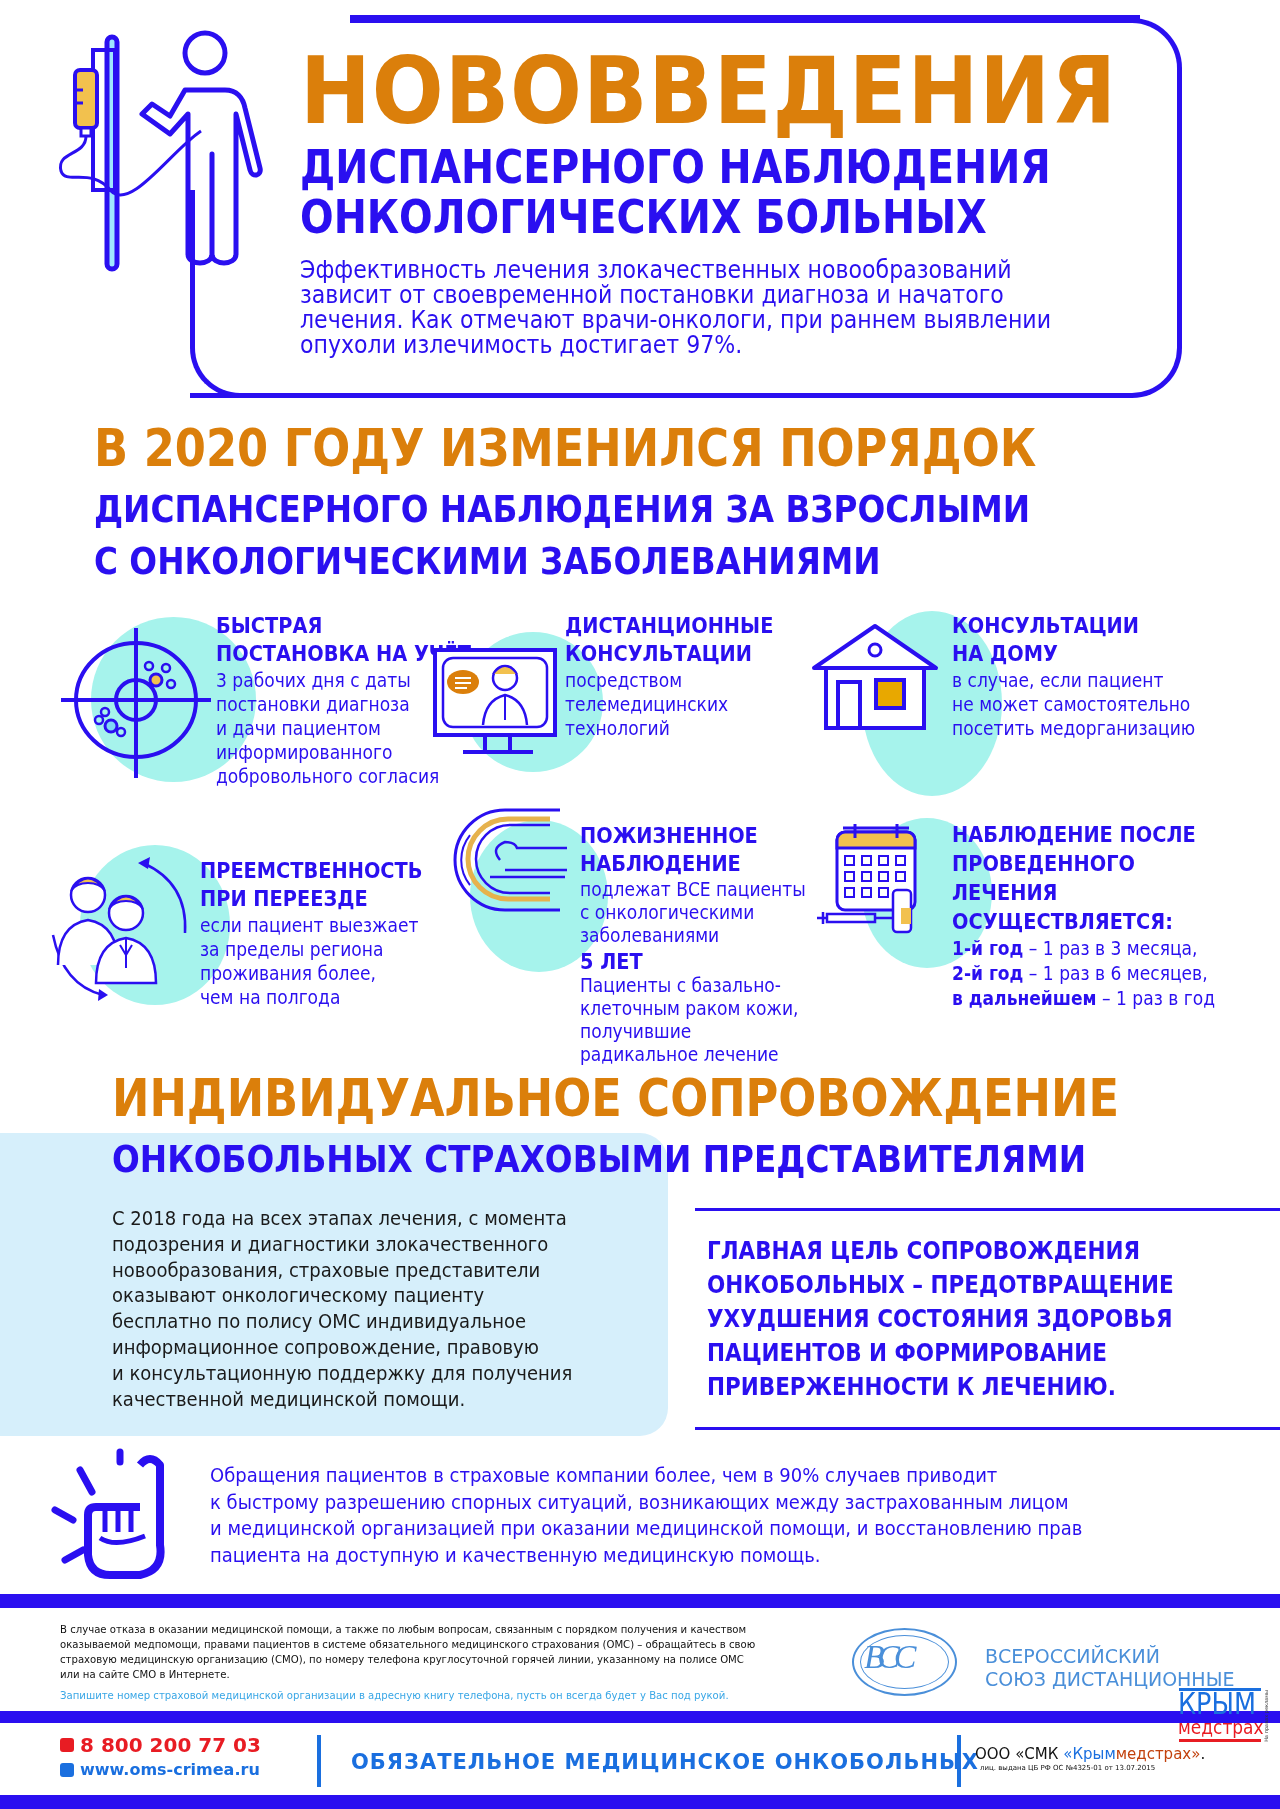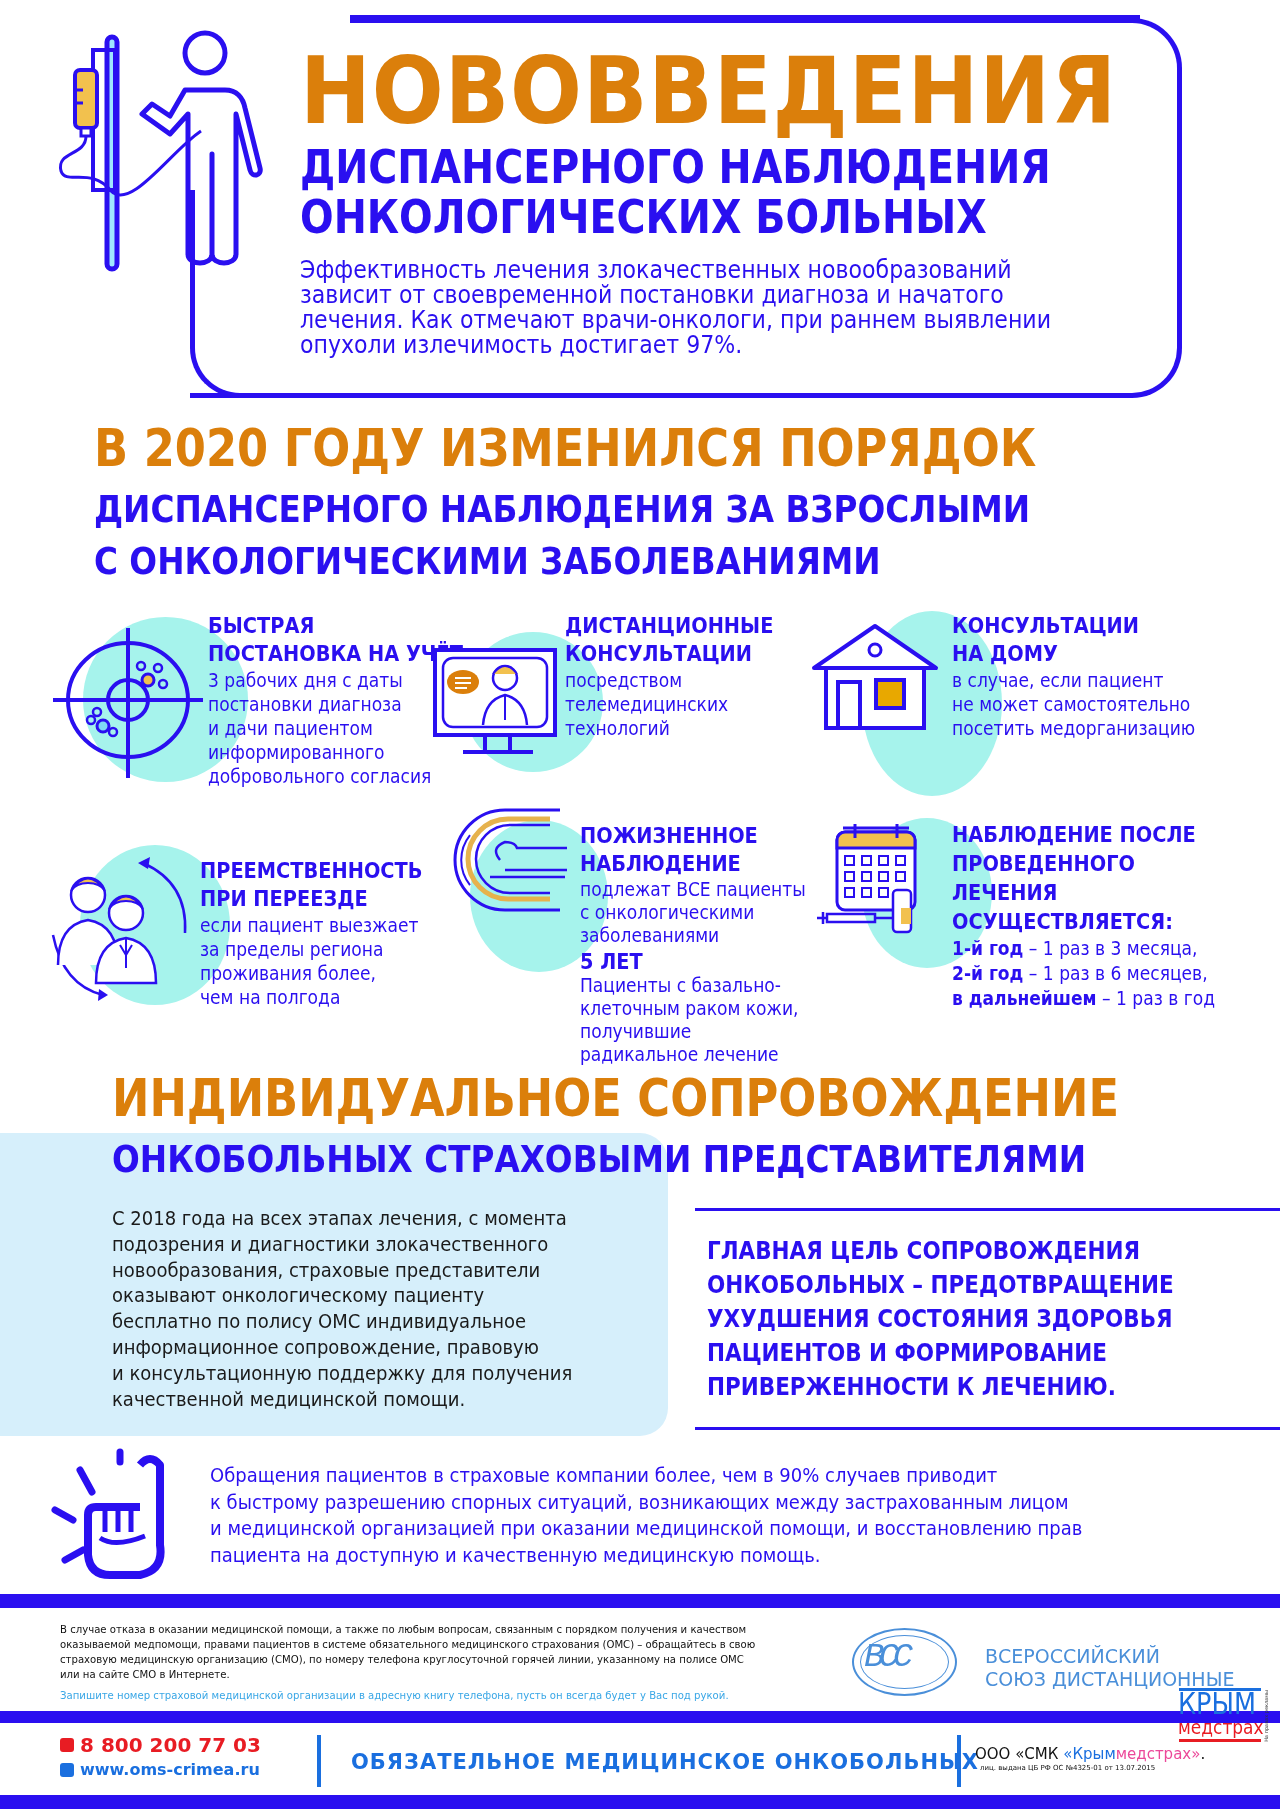--- a/index.html
+++ b/index.html
@@ -40,33 +40,33 @@
 
   .appeal-text { left: 210px; top: 1462px; font-size: 20px; line-height: 26.5px; white-space: nowrap; transform: scaleX(0.9); transform-origin: left; }
 
   .bar { left: 0; width: 1280px; background: #2a0ff0; }
 
   .notice { left: 60px; top: 1622px; font-size: 11px; line-height: 15px; color: #111; width: 790px; white-space: nowrap; transform: scaleX(0.92); transform-origin: left; }
   .notice-hint { left: 60px; top: 1689px; font-size: 11px; color: #38a6e6; white-space: nowrap; transform: scaleX(0.92); transform-origin: left; }
 
   .vss-logo { left: 852px; top: 1628px; width: 105px; height: 68px; border: 2px solid #4a8fd9; border-radius: 50%; }
   .vss-logo-inner { position: absolute; left: 6px; top: 5px; width: 89px; height: 54px; border: 1.5px solid #4a8fd9; border-radius: 50%; }
-  .vss-mono { position: absolute; left: 10px; top: 8px; font-family: Liberation Mono, monospace; font-style: italic; font-size: 34px; color: #4a8fd9; letter-spacing: -6px; }
+  .vss-mono { position: absolute; left: 10px; top: 8px; font-family: Liberation Serif, serif; font-style: italic; font-size: 34px; color: #4a8fd9; letter-spacing: -6px; }
   .vss-name { left: 985px; top: 1645px; font-size: 19px; line-height: 23px; color: #4a8fd9; white-space: nowrap; }
 
   .phone { left: 60px; top: 1733px; font-size: 20px; font-weight: bold; color: #e81c23; white-space: nowrap; display: flex; align-items: center; gap: 6px; }
   .phone-ico, .site-ico { width: 14px; height: 14px; border-radius: 3px; display: inline-block; position: relative; }
   .phone-ico { background: #e81c23; }
   .site-ico { background: #1a6fdf; }
   .site { left: 60px; top: 1760px; font-size: 16px; color: #1a6fdf; font-weight: bold; white-space: nowrap; display: flex; align-items: center; gap: 6px; }
   .vdiv { width: 4px; background: #1a6fdf; }
   .oms { left: 351px; top: 1750px; font-size: 21px; font-weight: bold; color: #1a6fdf; letter-spacing: 1px; white-space: nowrap; }
   .smk { left: 975px; top: 1745px; font-size: 15px; color: #111; white-space: nowrap; }
   .smk .k1 { color: #1a6fdf; }
-  .smk .k2 { color: #ec4899; }
+  .smk .k2 { color: #c2410c; }
   .smk-lic { left: 980px; top: 1764px; font-size: 7px; color: #111; white-space: nowrap; }
   .krym-logo { left: 1177px; top: 1688px; width: 88px; height: 56px; }
   .krym-top { position: absolute; left: 2px; top: 0; width: 82px; height: 3px; background: #1a6fdf; }
   .krym-word { position: absolute; left: 1px; top: 1px; font-size: 30px; color: #1a6fdf; line-height: 30px; transform: scaleX(0.85); transform-origin: left; }
   .krym-med { position: absolute; left: 1px; top: 28px; font-size: 20px; color: #e81c23; line-height: 22px; transform: scaleX(0.85); transform-origin: left; }
   .krym-bot { position: absolute; left: 2px; top: 51px; width: 82px; height: 3px; background: #e81c23; }
   .krym-side { position: absolute; left: 86px; top: 2px; font-size: 5px; color: #333; writing-mode: vertical-rl; transform: rotate(180deg); white-space: nowrap; }
 </style>
 </head>
 <body>
@@ -98,21 +98,21 @@
   <div>лечения. Как отмечают врачи-онкологи, при раннем выявлении</div>
   <div>опухоли излечимость достигает 97%.</div>
 </div>
 
 <div class="abs s2-title orange">В 2020 ГОДУ ИЗМЕНИЛСЯ ПОРЯДОК</div>
 <div class="abs s2-sub blue">
   <div>ДИСПАНСЕРНОГО НАБЛЮДЕНИЯ ЗА ВЗРОСЛЫМИ</div>
   <div>С ОНКОЛОГИЧЕСКИМИ ЗАБОЛЕВАНИЯМИ</div>
 </div>
 
-<div class="feat" style="left:8px;top:600px;width:450px;height:220px">
+<div class="feat" style="left:16px;top:600px;width:450px;height:220px">
   <div class="feat-circle" style="left:75px;top:17px;width:165px;height:165px"></div>
   <svg class="icon" style="left:45px;top:28px" width="150" height="150" viewBox="0 0 150 150">
     <ellipse cx="75" cy="72" rx="60" ry="57" fill="none" stroke="#2a0ff0" stroke-width="4"></ellipse>
     <circle cx="75" cy="72" r="20" fill="none" stroke="#2a0ff0" stroke-width="4"></circle>
     <path d="M0 72 H50 M100 72 H150 M75 0 V50 M75 94 V150 M45 72 H105 M75 42 V102" stroke="#2a0ff0" stroke-width="4"></path>
     <circle cx="95" cy="52" r="6" fill="#f2c14e" stroke="#2a0ff0" stroke-width="3"></circle>
     <circle cx="88" cy="38" r="4" fill="none" stroke="#2a0ff0" stroke-width="2.5"></circle>
     <circle cx="105" cy="40" r="4" fill="none" stroke="#2a0ff0" stroke-width="2.5"></circle>
     <circle cx="110" cy="56" r="4" fill="none" stroke="#2a0ff0" stroke-width="2.5"></circle>
     <circle cx="50" cy="98" r="6" fill="#7fd8f5" stroke="#2a0ff0" stroke-width="3"></circle>

